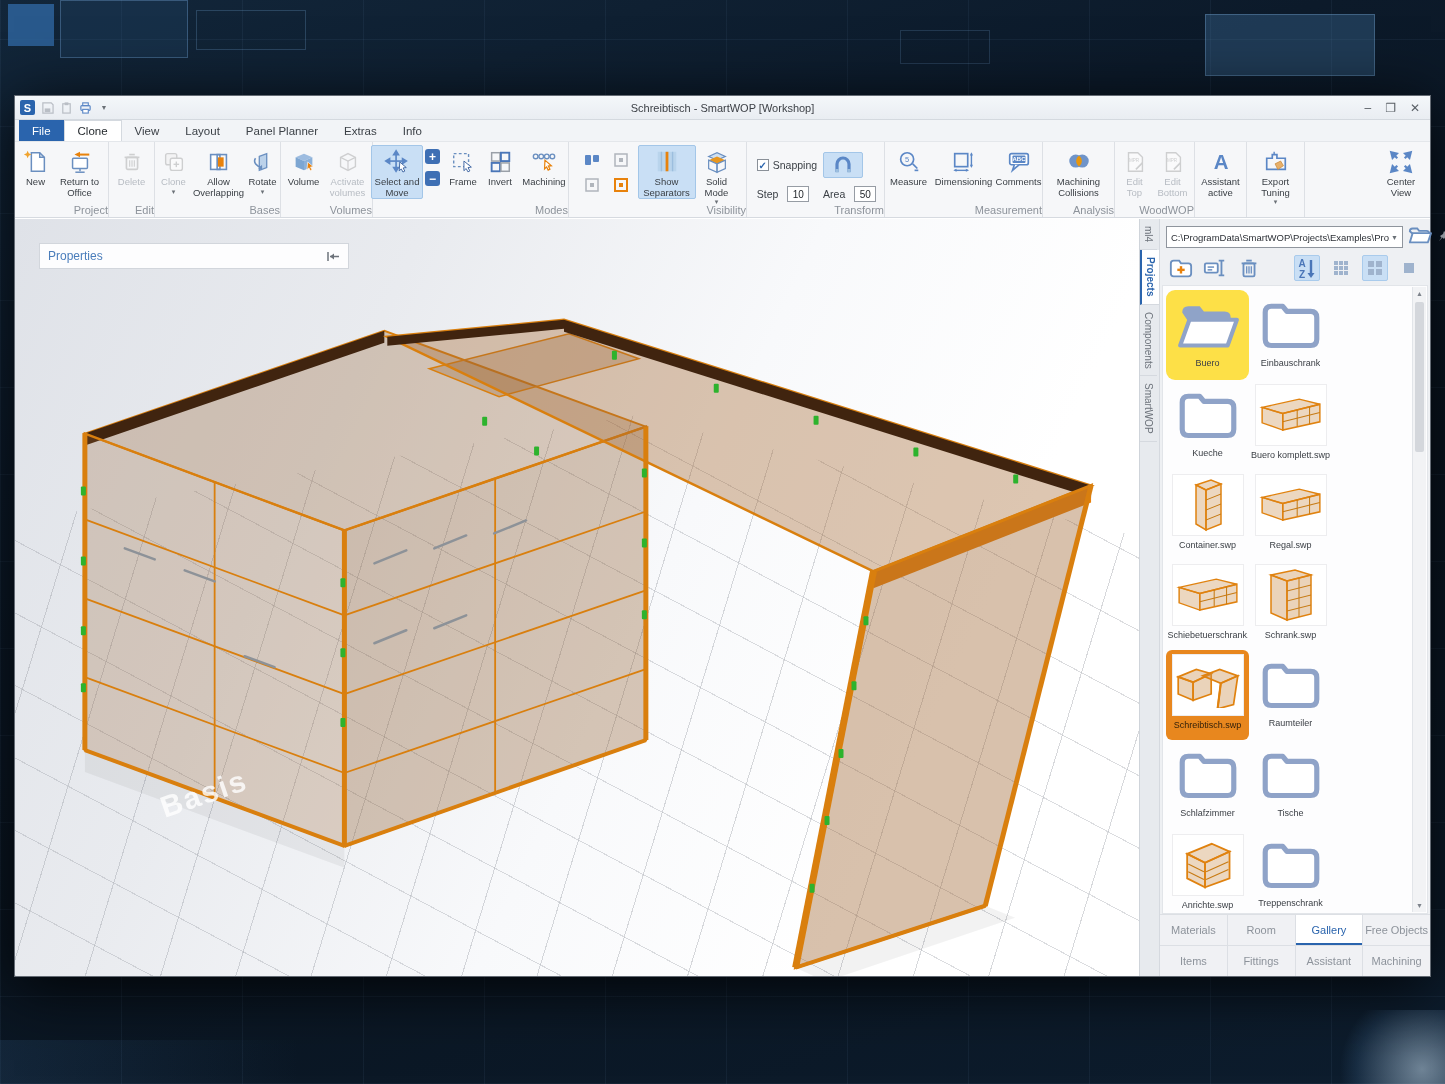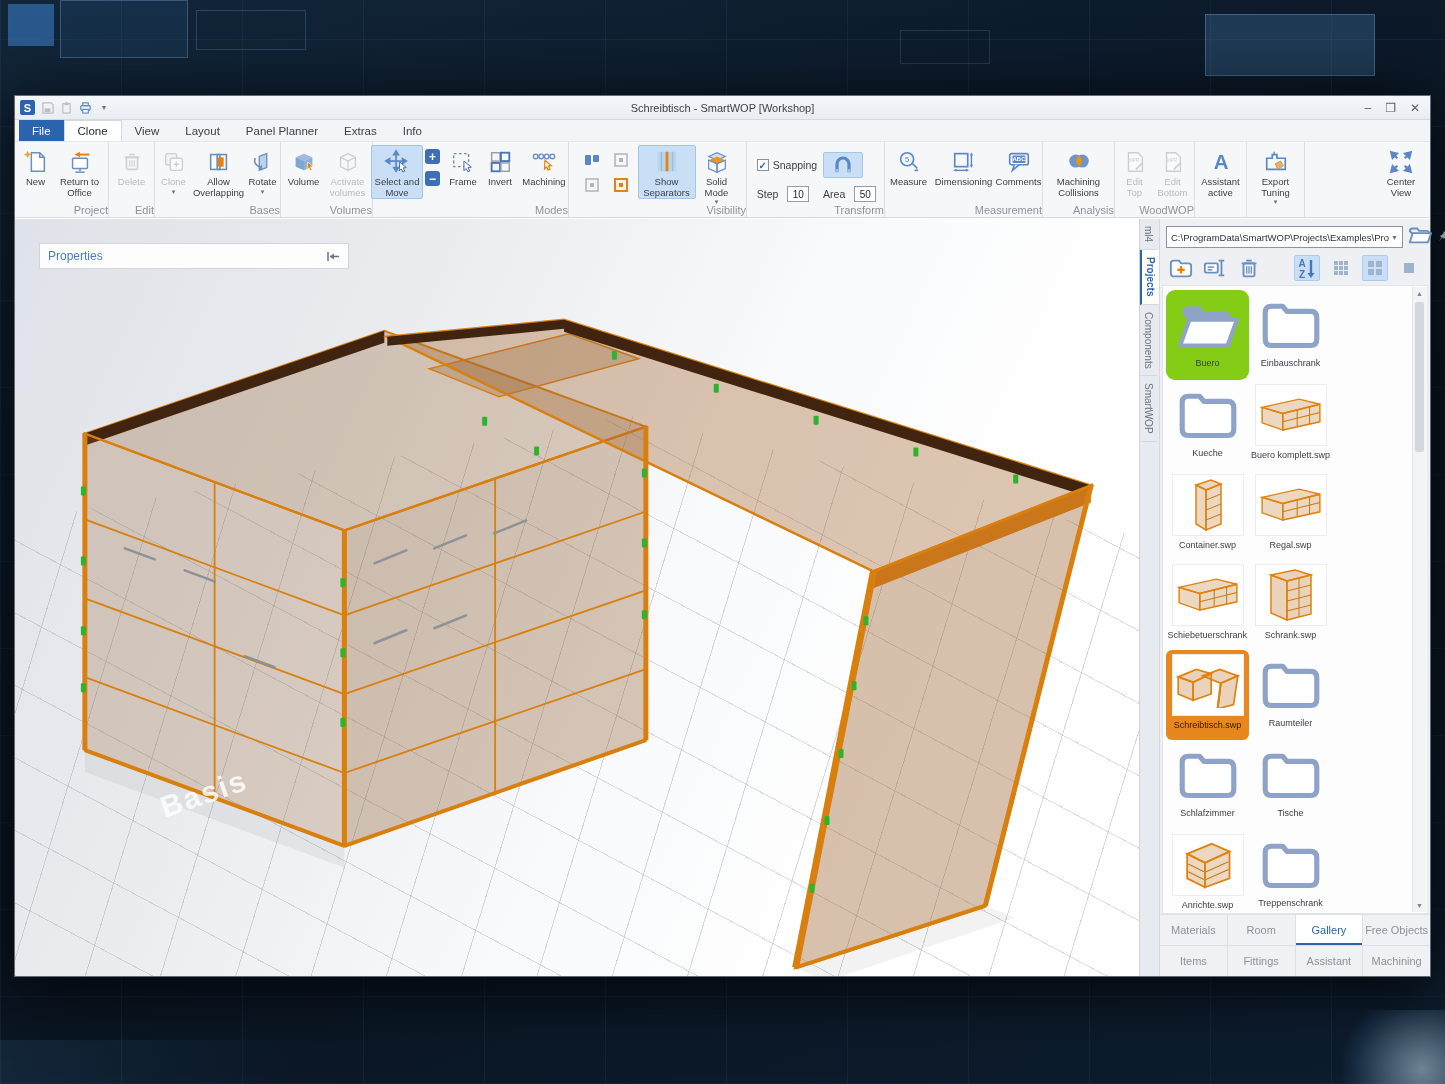--- a/index.html
+++ b/index.html
@@ -108,21 +108,21 @@
   .trbtn.hl { background:#c9dff5; border-color:#a9cbec; }
   .trspace { flex:1; }
 
   .gallery { position:absolute; left:2px; right:2px; top:66px; bottom:62px; background:#fdfdfe; border:1px solid #e2e5e9; overflow:hidden; }
   .ggrid { position:absolute; left:3px; top:4px; right:17px; display:flex; flex-wrap:wrap; }
   .g-item { width:83px; height:90px; display:flex; flex-direction:column; align-items:center; padding-top:4px; border-radius:9px; }
   .g-item .gicon { width:70px; height:60px; display:flex; align-items:center; justify-content:center; }
   .g-item .gicon svg { max-width:66px; max-height:58px; }
   .g-item.thumb .gicon { background:#fff; border:1px solid #ededef; width:72px; height:62px; }
   .g-item .glab { margin-top:4px; font-size:9px; color:#3c4046; max-width:80px; white-space:nowrap; overflow:hidden; text-align:center; }
-  .g-item.sel-blue { background:#84cc16; }
+  .g-item.sel-blue { background:#fde047; }
   .g-item.sel-orange { background:#e8871e; border-radius:6px; }
   .g-item.sel-orange .glab { color:#33210a; }
   .gscroll { position:absolute; right:1px; top:1px; bottom:1px; width:14px; background:#f2f3f5; border-left:1px solid #e2e5e9; }
   .garr { position:absolute; left:0; right:0; height:13px; color:#7d838b; font-size:7px; text-align:center; line-height:13px; }
   .garr.up { top:0; } .garr.dn { bottom:0; }
   .gthumb { position:absolute; left:2px; right:2px; top:15px; height:150px; background:#d4d7dc; border-radius:2px; }
 
   .btabs { position:absolute; left:0; right:0; bottom:0; height:62px; }
   .btrow { display:flex; height:31px; background:#f0f1f4; border-top:1px solid #dcdfe4; }
   .btab { flex:1; display:flex; align-items:center; justify-content:center; font-size:11px; color:#8d939b; border-left:1px solid #dcdfe4; }

